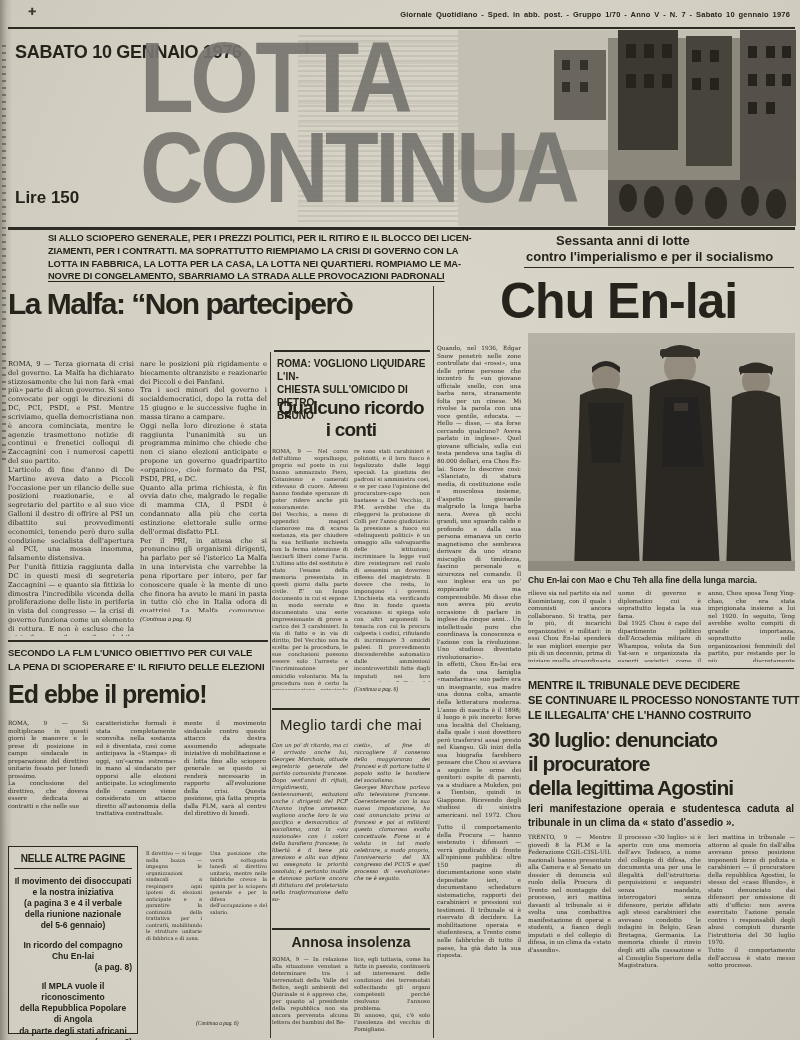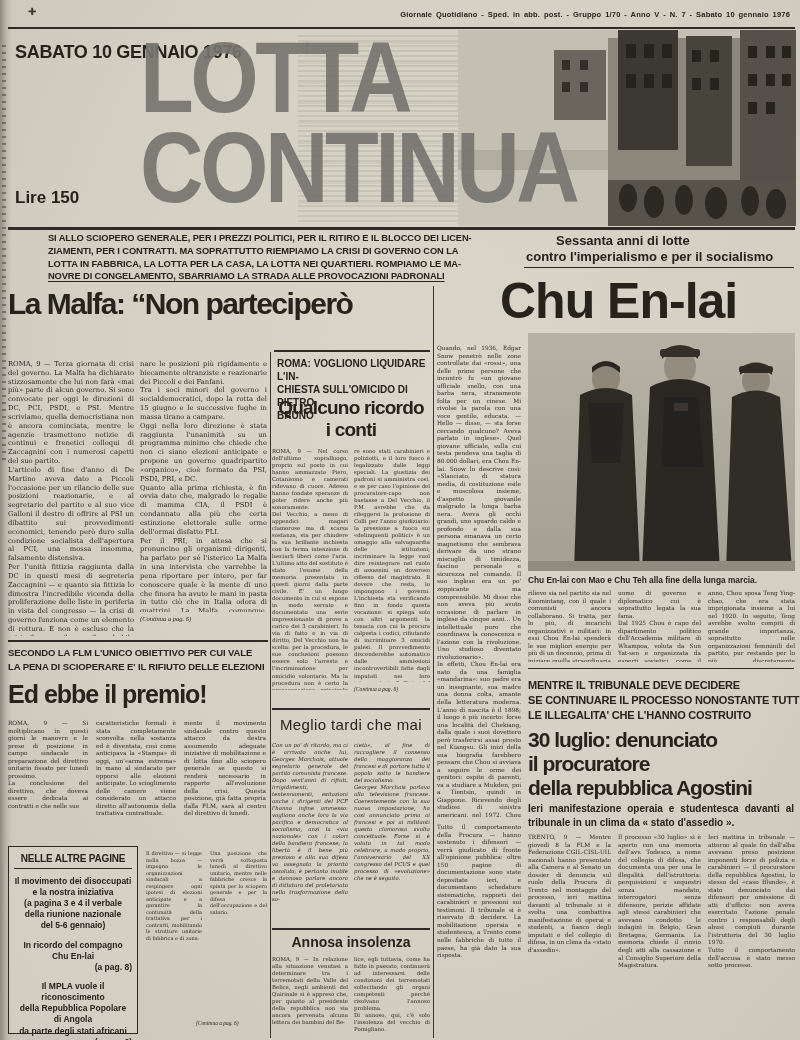--- a/index.html
+++ b/index.html
@@ -255,22 +255,22 @@
 Dal 1925 Chou è capo del dipartimento politico dell'Accademia militare di Whampoa, voluta da Sun Yat-sen e organizzata da esperti sovietici, come il leggendario generale Blücher (Galen). Nello stesso</div>
   <div class="abs col c58" style="left:708px;top:590px;width:87px;height:72px;">anno, Chou sposa Teng Ying-chao, che era stata imprigionata insieme a lui nel 1920. In seguito, Teng avrebbe svolto compiti di grande importanza, soprattutto nelle organizzazioni femminili del partito, pur restando per lo più discretamente nell'ombra.
 (Continua a pag. 6)</div>
 
   <div class="abs hr" style="left:528px;top:668px;width:266px;height:1px;"></div>
   <div class="abs kick kick-trib" style="left:528px;top:678px;">MENTRE IL TRIBUNALE DEVE DECIDERE</div>
   <div class="abs kick kick-trib" style="left:528px;top:693px;">SE CONTINUARE IL PROCESSO NONOSTANTE TUTTE</div>
   <div class="abs kick kick-trib" style="left:528px;top:708px;">LE ILLEGALITA' CHE L'HANNO COSTRUITO</div>
   <div class="abs hl-agostini" style="left:528px;top:728px;">30 luglio: denunciato</div>
   <div class="abs hl-agostini" style="left:528px;top:752px;">il procuratore</div>
-  <div class="abs hl-agostini" style="left:528px;top:776px;">della repubblica Agostini</div>
-  <div class="abs subhead" style="left:528px;top:802px;width:266px;">Ieri manifestazione operaia e studentesca davanti al tribunale in un clima da « stato d'assedio ».</div>
+  <div class="abs hl-agostini" style="left:528px;top:776px;">della legittima Agostini</div>
+  <div class="abs subhead" style="left:528px;top:802px;width:266px;">Ieri manifestazione operaia e studentesca caduta al tribunale in un clima da « stato d'assedio ».</div>
 
   <div class="abs col c58" style="left:437px;top:824px;width:84px;height:212px;">Tutto il comportamento della Procura — hanno sostenuto i difensori — verrà giudicato di fronte all'opinione pubblica: oltre 150 pagine di documentazione sono state depositate ieri, e documentano schedature sistematiche, rapporti dei carabinieri e pressioni sui testimoni. Il tribunale si è riservato di decidere. La mobilitazione operaia e studentesca, a Trento come nelle fabbriche di tutto il paese, ha già dato la sua risposta.</div>
   <div class="abs col c58" style="left:528px;top:834px;width:83px;height:202px;">TRENTO, 9 — Mentre giovedì 8 la FLM e la Federazione CGIL-CISL-UIL nazionali hanno presentato alla Camera e al Senato un dossier di denuncia sul ruolo della Procura di Trento nel montaggio del processo, ieri mattina davanti al tribunale si è svolta una combattiva manifestazione di operai e studenti, a fianco degli imputati e del collegio di difesa, in un clima da «stato d'assedio».</div>
   <div class="abs col c58" style="left:618px;top:834px;width:83px;height:202px;">Il processo «30 luglio» si è aperto con una memoria dell'avv. Todesco, a nome del collegio di difesa, che documenta una per una le illegalità dell'istruttoria: perquisizioni e sequestri senza mandato, interrogatori senza difensore, perizie affidate agli stessi carabinieri che avevano condotto le indagini in Belgio, Gran Bretagna, Germania. La memoria chiede il rinvio degli atti alla cassazione e al Consiglio Superiore della Magistratura.</div>
   <div class="abs col c58" style="left:708px;top:834px;width:87px;height:202px;">Ieri mattina in tribunale — attorno al quale fin dall'alba avevano preso posizione imponenti forze di polizia e carabinieri — il procuratore della repubblica Agostini, lo stesso del «caso Blundo», è stato denunciato dai difensori per omissione di atti d'ufficio: non aveva esercitato l'azione penale contro i responsabili degli abusi compiuti durante l'istruttoria del 30 luglio 1970.
 Tutto il comportamento dell'accusa è stato messo sotto processo.</div>
 
 </div>
 
 </body></html>

